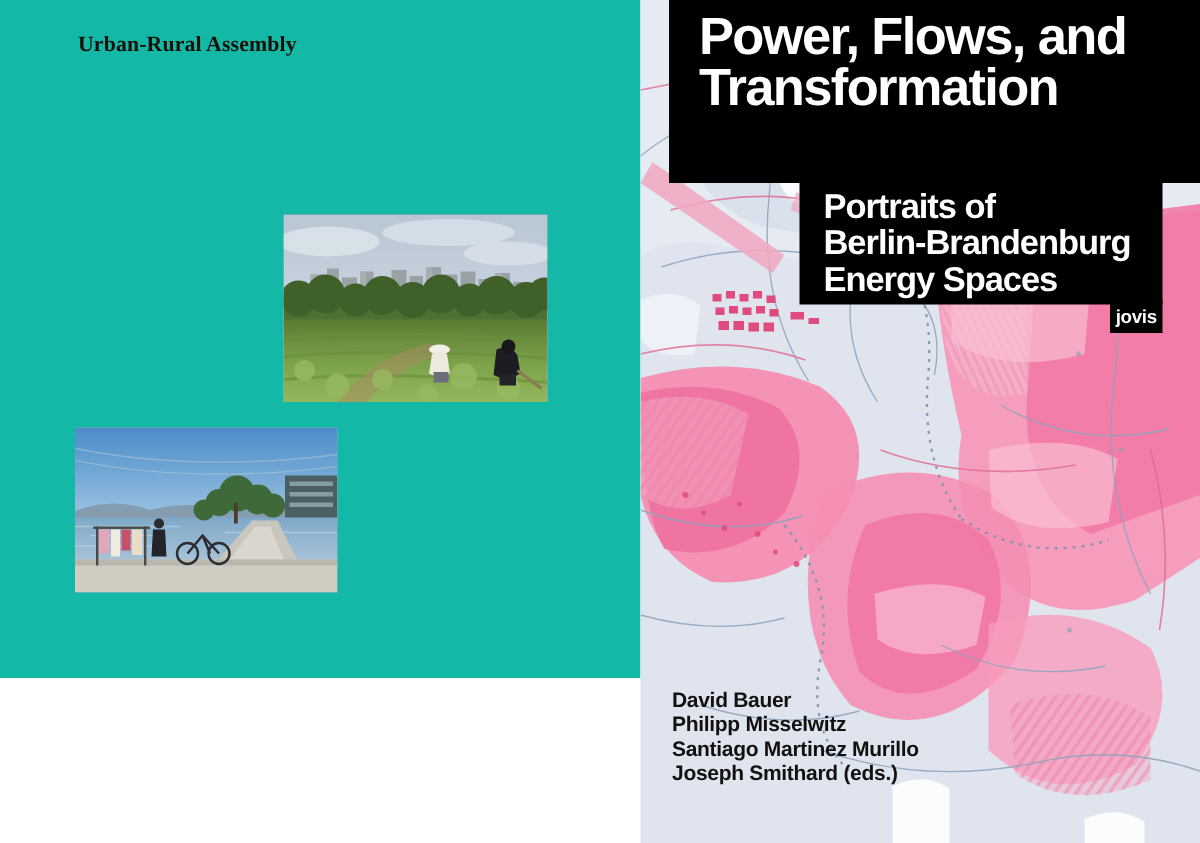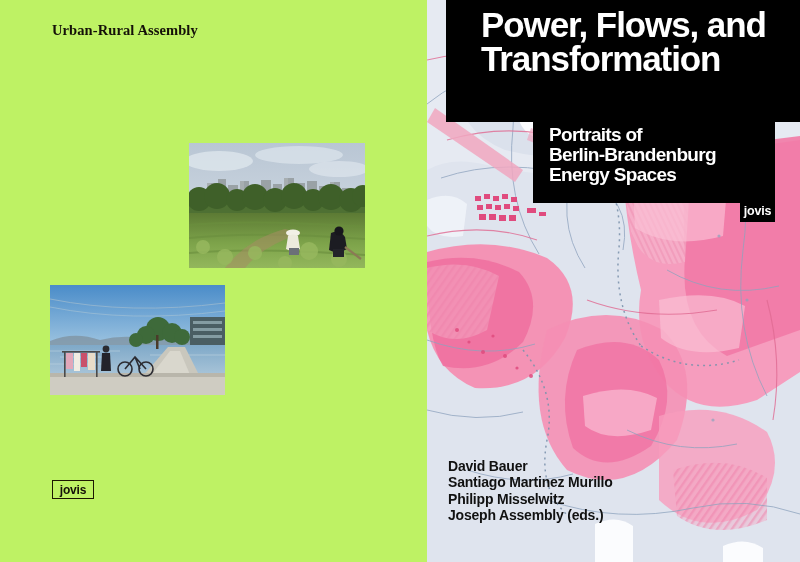--- a/index.html
+++ b/index.html
@@ -22,22 +22,22 @@
     overflow: hidden;
     background: #ffffff;
   }
 
   
   #left-cover {
     position: absolute;
     left: 0;
     top: 0;
     width: 427px;
-    height: 562px;
-    background: #bef264;
+    height: 452px;
+    background: #14b8a6;
     overflow: hidden;
   }
 
   .left-title-block {
     position: absolute;
     left: 52px;
     top: 22px;
     width: 330px;
   }
   .left-series {
@@ -131,39 +131,38 @@
     position: absolute;
     left: 20px;
     top: 8px;
     right: 6px;
     font-family: "Liberation Sans", sans-serif;
     font-weight: bold;
     font-size: 35px;
     line-height: 0.98;
     color: #ffffff;
     letter-spacing: -1.1px;
-    margin-left: 15px;
   }
 
   #subtitle-box {
     position: absolute;
     left: 106px;
     top: 118px;
     width: 242px;
     height: 85px;
     background: #000000;
   }
   #subtitle-box .sub-title {
     position: absolute;
     left: 16px;
     top: 7px;
     right: 4px;
     font-family: "Liberation Sans", sans-serif;
     font-weight: bold;
-    font-size: 19px;
+    font-size: 23px;
     line-height: 1.06;
     color: #ffffff;
     letter-spacing: -0.7px;
   }
 
   #jovis-right {
     position: absolute;
     left: 313px;
     top: 200px;
     width: 35px;
@@ -498,18 +497,18 @@
         <span>Energy Spaces</span>
       </div>
     </div>
 
     <div id="jovis-right">
       <span class="jovis-text">jovis</span>
     </div>
 
     <div id="editor-list">
       <div class="editor-line">David Bauer</div>
+      <div class="editor-line">Philipp Misselwitz</div>
       <div class="editor-line">Santiago Martinez Murillo</div>
-      <div class="editor-line">Philipp Misselwitz</div>
-      <div class="editor-line">Joseph Assembly (eds.)</div>
+      <div class="editor-line">Joseph Smithard (eds.)</div>
     </div>
   </div>
 </div>
 
 </body></html>

